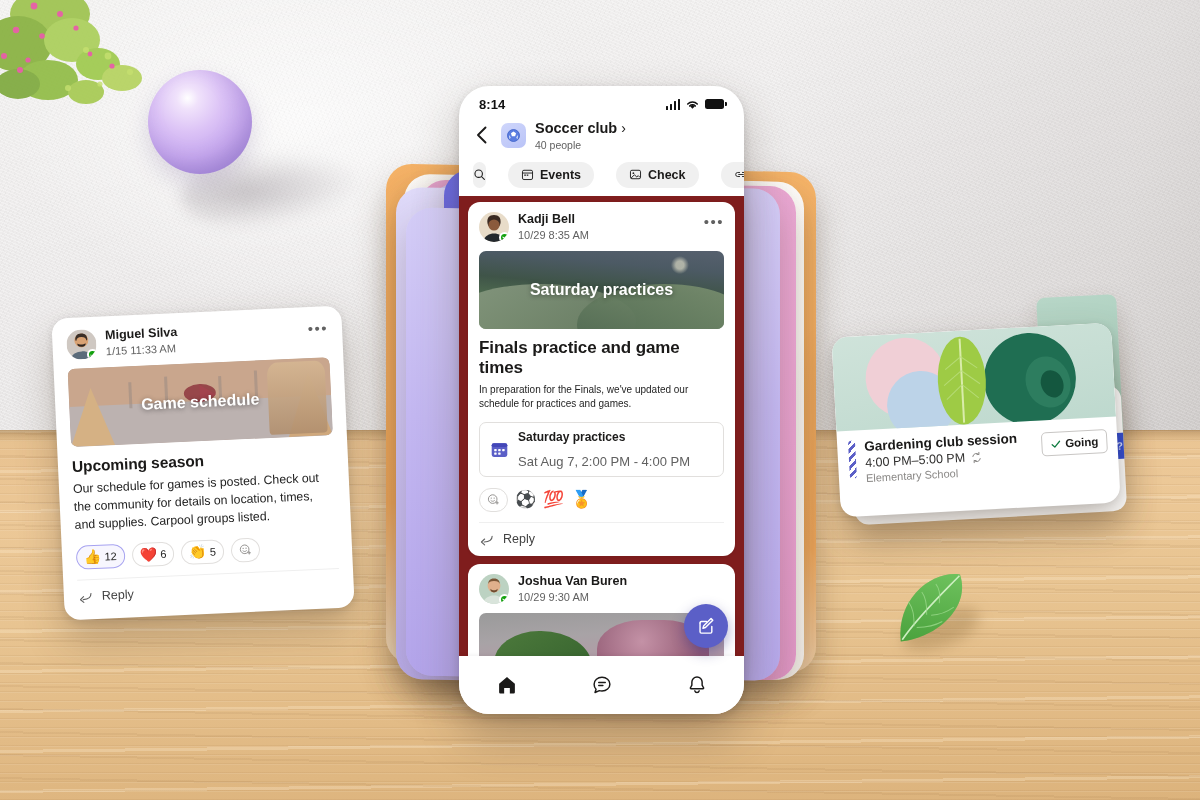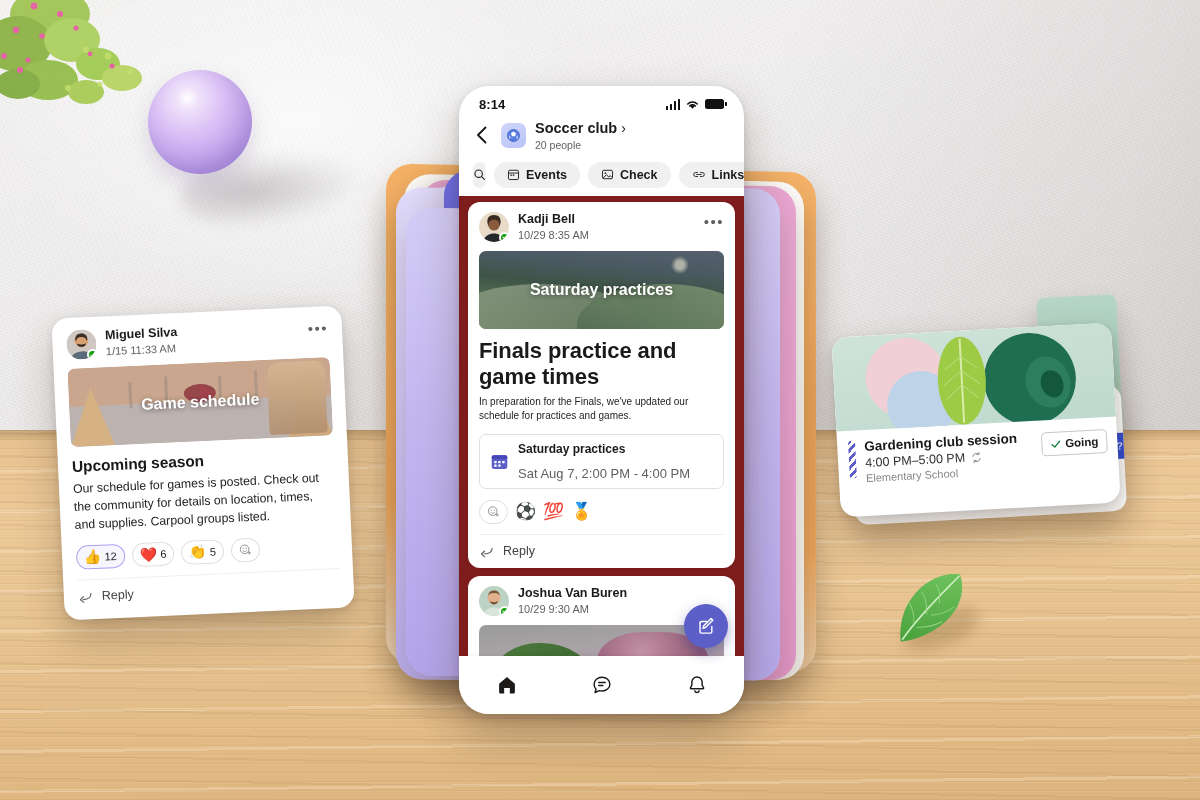--- a/index.html
+++ b/index.html
@@ -135,21 +135,21 @@
   .back-chevron{width:22px;height:22px;display:flex;align-items:center;justify-content:center;cursor:pointer;}
   .grp-avatar{
     width:25px;height:25px;border-radius:7px;margin:0 9px 0 8px;
     background:linear-gradient(150deg,#cfd6fb,#b9c3f7);
     display:flex;align-items:center;justify-content:center;
   }
   .grp-meta{display:flex;flex-direction:column;line-height:1.15;}
   .grp-title{font-size:14.5px;font-weight:700;color:#1b1a19;display:flex;gap:4px;}
   .grp-sub{font-size:10.5px;color:#616161;margin-top:2px;}
 
-  .pillbar{display:flex;gap:8px;padding:5px 14px 8px 14px;align-items:center;}
+  .pillbar{display:flex;gap:22px;padding:5px 14px 8px 14px;align-items:center;}
   .pill{
     height:26px;border-radius:14px;background:#f0f0f0;display:flex;align-items:center;
     gap:6px;padding:0 13px;font-size:12.5px;color:#1b1a19;font-weight:600;white-space:nowrap;cursor:pointer;
   }
   .pill.round{width:26px;padding:0;justify-content:center;}
 
   .feed{background:#7f1d1d;padding:6px 9px 0 9px;box-sizing:border-box;height:480px;overflow:hidden;}
   .post{background:#fff;border-radius:12px;padding:10px 11px 9px 11px;margin-bottom:8px;
         box-shadow:0 1px 3px rgba(0,0,0,.09);}
   .post-head{display:flex;align-items:flex-start;}
@@ -201,21 +201,21 @@
   }
   .hero.berries:after{
     content:"";position:absolute;right:6%;top:8%;width:46%;height:90%;border-radius:40%;
     background:radial-gradient(circle at 40% 30%, #c88fa6, #8d4f6b 70%);
     opacity:.85;
   }
   .hero-label{
     position:relative;z-index:3;color:#fff;font-size:16px;font-weight:700;
     text-shadow:0 1px 5px rgba(0,0,0,.45);
   }
-  .post-title{font-size:22px;font-weight:700;color:#1b1a19;margin:9px 0 0 0;letter-spacing:-.1px;}
+  .post-title{font-size:17px;font-weight:700;color:#1b1a19;margin:9px 0 0 0;letter-spacing:-.1px;}
   .post-body{font-size:10px;color:#242424;line-height:1.45;margin-top:5px;}
 
   .event-card{
     margin-top:10px;border:1px solid #e1dfdd;border-radius:7px;padding:7px 10px;
     display:flex;align-items:center;gap:9px;cursor:pointer;
   }
   .ev-name{font-size:12px;font-weight:700;color:#1b1a19;}
   .ev-time{font-size:13px;color:#616161;margin-top:10px;}
 
   .reactions{display:flex;align-items:center;gap:7px;margin-top:11px;}
@@ -521,21 +521,21 @@
           <path d="M3.2 7.4 L5 9.8 L3.9 12.2" fill="#e8eefc"></path>
           <path d="M12.8 7.4 L11 9.8 L12.1 12.2" fill="#e8eefc"></path>
           <circle cx="8" cy="8" r="6.4" fill="none" stroke="#3f63c9" stroke-width=".9"></circle>
         </svg>
       </div>
       <div class="grp-meta">
         <div class="grp-title">
           <span>Soccer club</span>
           <span style="font-weight:400;font-size:14px;color:#1b1a19;">›</span>
         </div>
-        <div class="grp-sub">20 people</div>
+        <div class="grp-sub">40 people</div>
       </div>
     </div>
 
     <div class="pillbar">
       <div class="pill round">
         <svg width="13" height="13" viewBox="0 0 16 16">
           <circle cx="7" cy="7" r="4.6" stroke="#242424" stroke-width="1.4" fill="none"></circle>
           <path d="M10.5 10.5 L14 14" stroke="#242424" stroke-width="1.4" stroke-linecap="round"></path>
         </svg>
       </div>

